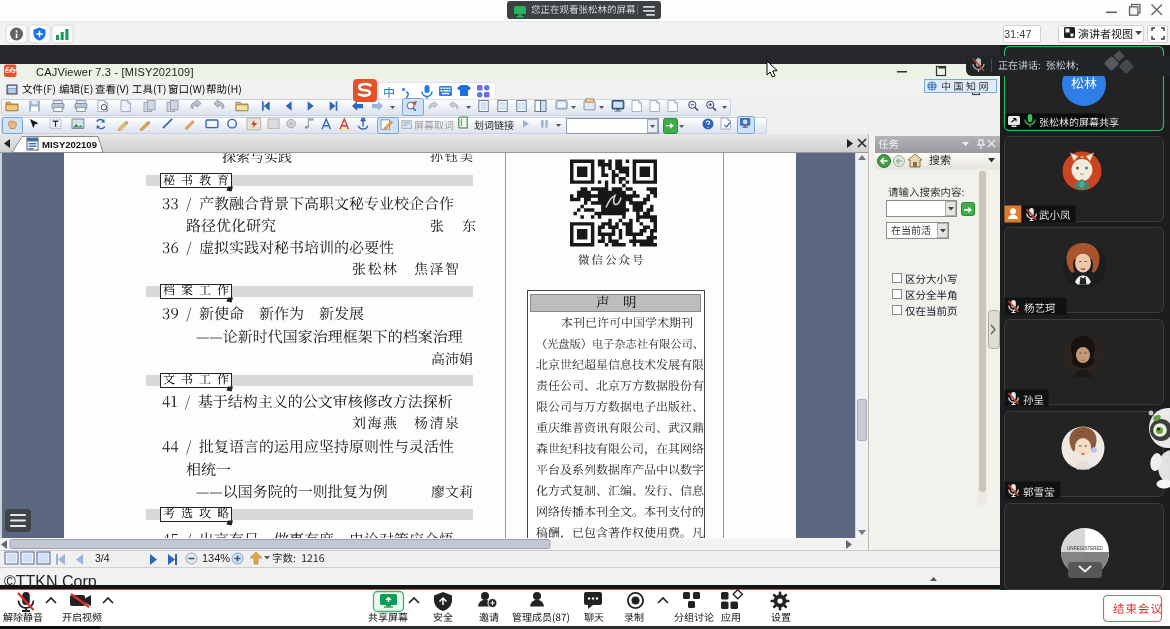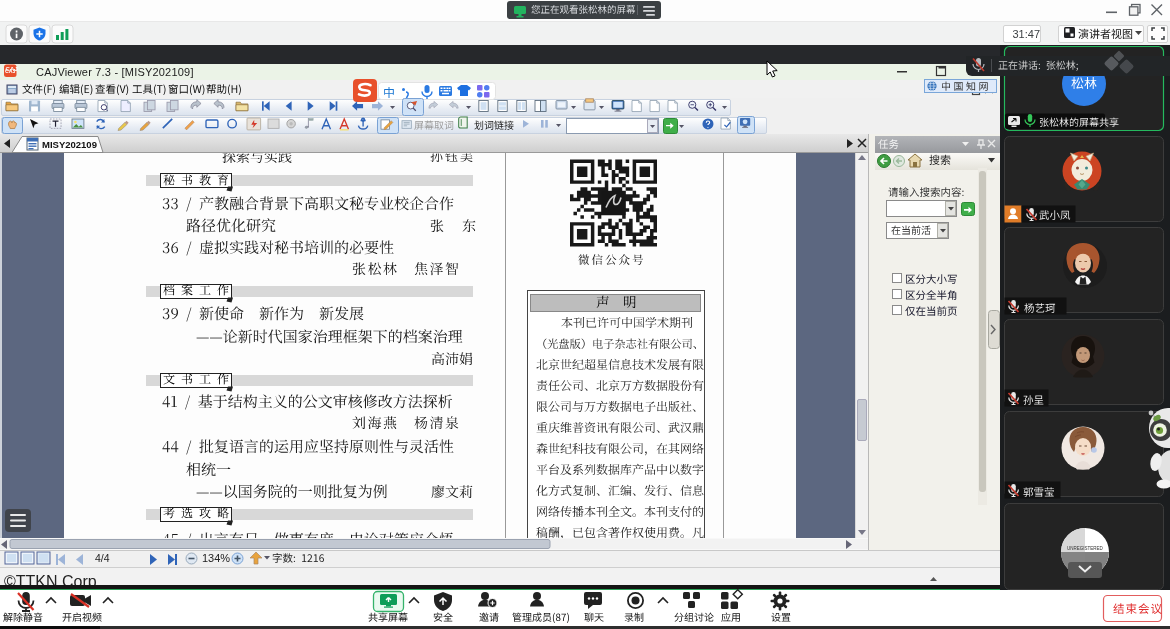--- a/index.html
+++ b/index.html
@@ -3,21 +3,21 @@
 *{margin:0;padding:0;box-sizing:border-box}
 html,body{width:1170px;height:629px;overflow:hidden;background:#fff}
 #stage{position:relative;width:1170px;height:629px;font-family:"Liberation Sans",sans-serif}
 .abs{position:absolute}
 </style></head><body>
 <div id="stage">
 
 <div class="abs" style="left:0;top:0;width:1170px;height:21px;background:#fdfdfd"></div>
 <div class="abs" style="left:0;top:21px;width:1170px;height:24px;background:#f1f2f2;border-top:1px solid #e8e8e8"></div>
 <div class="abs" style="left:507px;top:1px;width:154px;height:18px;background:#3b4043;border-radius:3px"></div>
-<div class="abs" style="left:1003px;top:25px;width:38px;height:18px;background:#fff;border:1px solid #d2d2d2;border-radius:2px;font-size:11px;color:#3c4043;text-align:right;line-height:16px">31:47</div>
+<div class="abs" style="left:1003px;top:25px;width:38px;height:18px;background:#fff;border:1px solid #d2d2d2;border-radius:2px;font-size:11px;color:#3c4043;text-align:left;line-height:16px">31:47</div>
 <div class="abs" style="left:1058px;top:25px;width:86px;height:18px;background:#fdfdfd;border:1px solid #d2d2d2;border-radius:2px"></div>
 <div class="abs" style="left:1147px;top:25px;width:21px;height:18px;background:#fdfdfd;border:1px solid #d2d2d2;border-radius:2px"></div>
 
 <div class="abs" style="left:0;top:45px;width:1170px;height:19px;background:#26282b"></div>
 
 <div class="abs" style="left:0;top:64px;width:1000px;height:16px;background:#ebf3e7"></div>
 <div class="abs" style="left:36px;top:66px;font-size:11px;color:#1c1c1c;letter-spacing:.2px">CAJViewer 7.3 - [MISY202109]</div>
 <div class="abs" style="left:5.5px;top:66px;font-size:6px;font-weight:bold;color:#fff;z-index:5;letter-spacing:.2px">CAJ</div>
 <div class="abs" style="left:0;top:80px;width:1000px;height:18px;background:#f1f1f1"></div>
 <div class="abs" style="left:0;top:98px;width:1000px;height:36px;background:#f0f0f0"></div>
@@ -48,21 +48,21 @@
 <div class="abs" style="left:530px;top:293.5px;width:171px;height:18px;background:#bdbdbd;border:1px solid #888"></div>
 
 <div class="abs" style="left:855px;top:153px;width:13px;height:385px;background:#f1f1f1;border-left:1px solid #d8d8d8"></div>
 <div class="abs" style="left:856.5px;top:399px;width:10px;height:42px;background:#c6cad2;border:1px solid #aab;border-radius:2px"></div>
 
 <div class="abs" style="left:868px;top:134px;width:132px;height:451px;background:#f2f1eb;border-left:1px solid #b8b8b8"></div>
 <div class="abs" style="left:875px;top:136px;width:125px;height:16.5px;background:linear-gradient(#b2b4b8,#97999d)"></div>
 <div class="abs" style="left:875px;top:152.5px;width:125px;height:17px;background:linear-gradient(#fbfaf7,#e5e3db)"></div>
 
 <div class="abs" style="left:0;top:549.5px;width:1000px;height:17.5px;background:#f0f0f0;border-top:1px solid #c8c8c8"></div>
-<div class="abs" style="left:95px;top:552px;font-size:10.5px;color:#222">4/4</div>
+<div class="abs" style="left:95px;top:552px;font-size:10.5px;color:#222">3/4</div>
 <div class="abs" style="left:202px;top:552px;font-size:11px;color:#222">134%</div>
 <div class="abs" style="left:0;top:567px;width:1000px;height:18px;background:#f2f2f2;border-top:1px solid #cfcfcf"></div>
 <div class="abs" style="left:4px;top:573px;font-size:16px;color:#222">©TTKN Corp.</div>
 <div class="abs" style="left:0;top:585px;width:1000px;height:3.5px;background:#141414"></div>
 <div class="abs" style="left:0;top:588.5px;width:1000px;height:1.5px;background:#2aa558"></div>
 
 <div class="abs" style="left:1000px;top:45px;width:170px;height:545px;background:#1b1d1f"></div>
 
 <div class="abs" style="left:0;top:590px;width:1170px;height:36px;background:#fff"></div>
 <div class="abs" style="left:0;top:626px;width:1170px;height:3px;background:#2e2e2e"></div>

